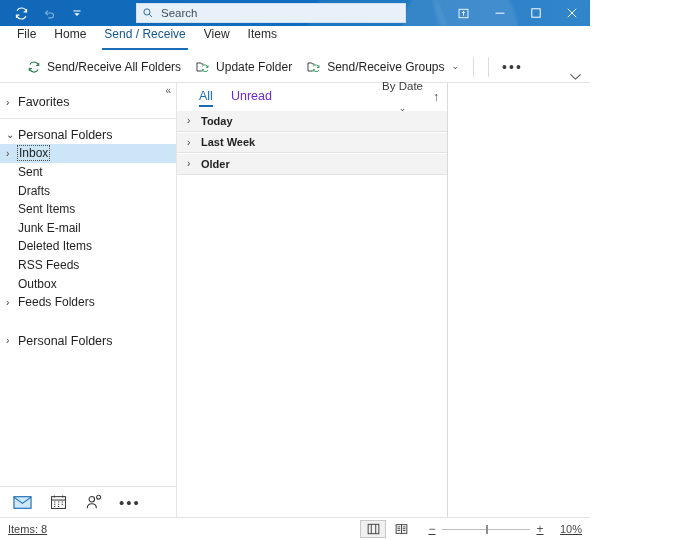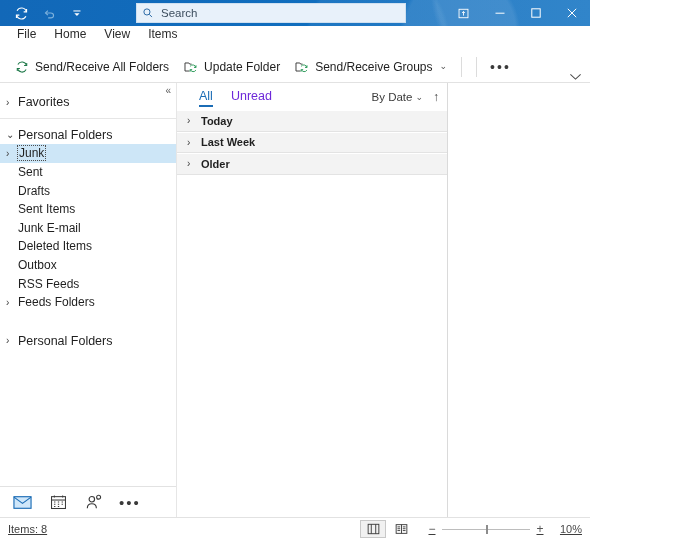--- a/index.html
+++ b/index.html
@@ -138,21 +138,21 @@
     background: #1b6cb5;
   }
 
   
   .ribbon {
     height: 31px;
     background: #ffffff;
     border-bottom: 1px solid #e2e2e2;
     display: flex;
     align-items: center;
-    padding-left: 8px;
+    padding-left: 20px;
     flex: 0 0 auto;
     position: relative;
     user-select: none;
   }
   .rbtn {
     display: flex;
     align-items: center;
     height: 24px;
     padding: 0 7px;
     gap: 6px;
@@ -297,23 +297,24 @@
     content: "";
     position: absolute;
     left: 0; right: 0; bottom: -2px;
     height: 2px;
     background: #1b6cb5;
   }
   .ml-sort {
     margin-left: auto;
     display: flex;
     align-items: center;
-    gap: 3px;
+    gap: 11px;
     font-size: 11.5px;
     color: #3b3b3b;
+    flex-direction: column;
   }
   .ml-sort .caret { font-size: 9px; color: #555; }
   .ml-arrow {
     margin-left: 10px;
     font-size: 12px;
     color: #3b3b3b;
     line-height: 12px;
   }
   .grow {
     height: 19.5px;
@@ -472,20 +473,23 @@
     </div>
   </div>
 
   <div class="tabstrip">
     <div class="tab">
         <span>File</span>
       </div>
     <div class="tab">
         <span>Home</span>
       </div>
+    <div class="tab active">
+        <span>Send / Receive</span>
+      </div>
     <div class="tab">
         <span>View</span>
       </div>
     <div class="tab">
         <span>Items</span>
       </div>
   </div>
 
   <div class="ribbon">
 
@@ -559,43 +563,43 @@
 
         <div class="fdivider"></div>
 
         <div class="frow root">
           <span class="chev">⌄</span>
           <span class="lbl">Personal Folders</span>
         </div>
 
         <div class="frow selected">
           <span class="chev">›</span>
-          <span class="lbl">Junk</span>
+          <span class="lbl">Inbox</span>
         </div>
 
         <div class="frow child">
           <span class="lbl">Sent</span>
         </div>
         <div class="frow child">
           <span class="lbl">Drafts</span>
         </div>
         <div class="frow child">
           <span class="lbl">Sent Items</span>
         </div>
         <div class="frow child">
           <span class="lbl">Junk E-mail</span>
         </div>
         <div class="frow child">
           <span class="lbl">Deleted Items</span>
         </div>
         <div class="frow child">
+          <span class="lbl">RSS Feeds</span>
+        </div>
+        <div class="frow child">
           <span class="lbl">Outbox</span>
-        </div>
-        <div class="frow child">
-          <span class="lbl">RSS Feeds</span>
         </div>
 
         <div class="frow">
           <span class="chev">›</span>
           <span class="lbl">Feeds Folders</span>
         </div>
 
         <div class="fgap"></div>
 
         <div class="frow root">

